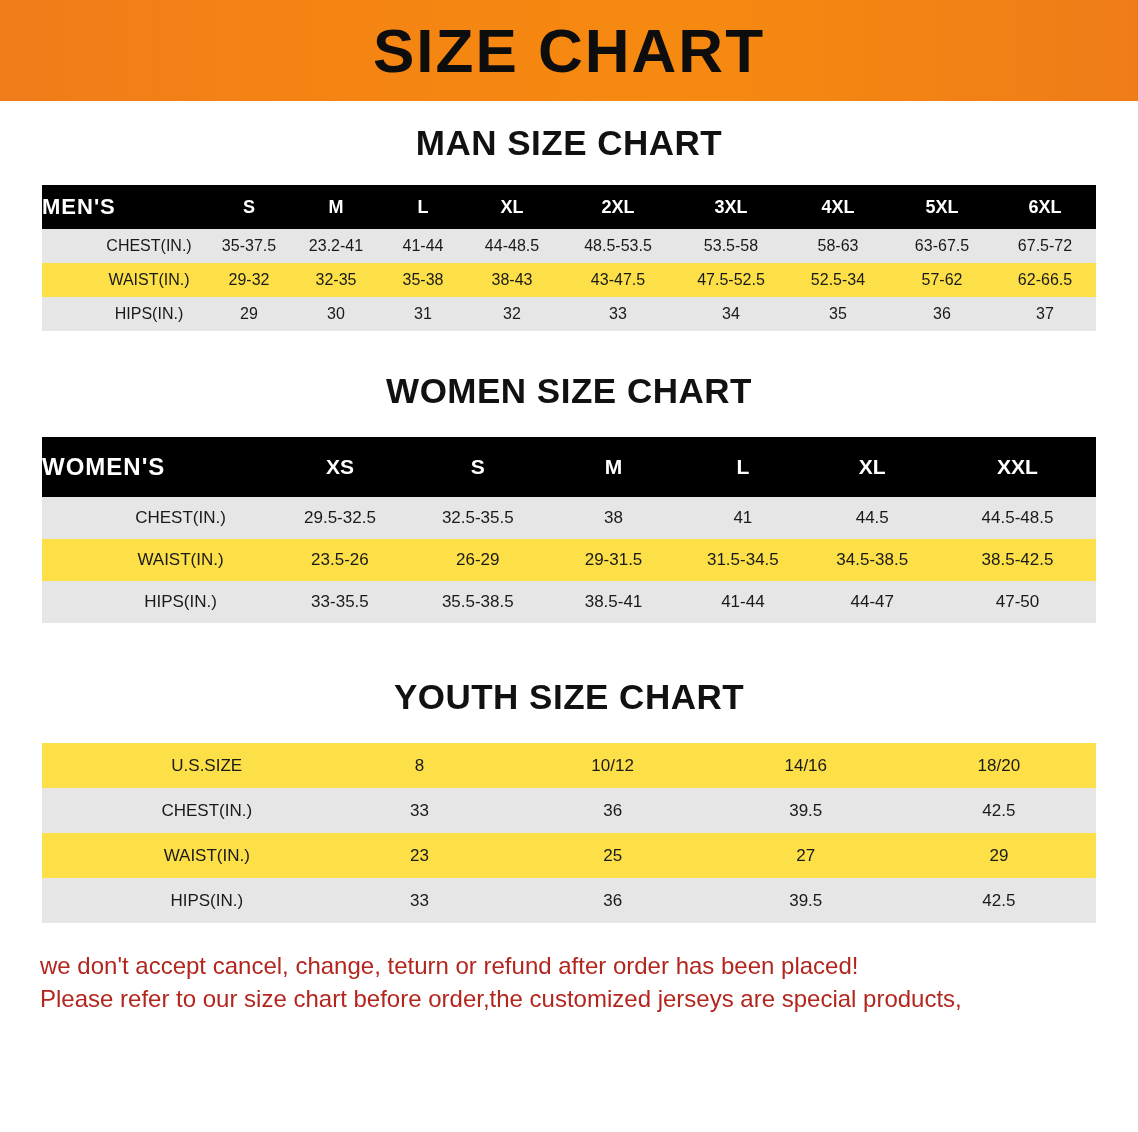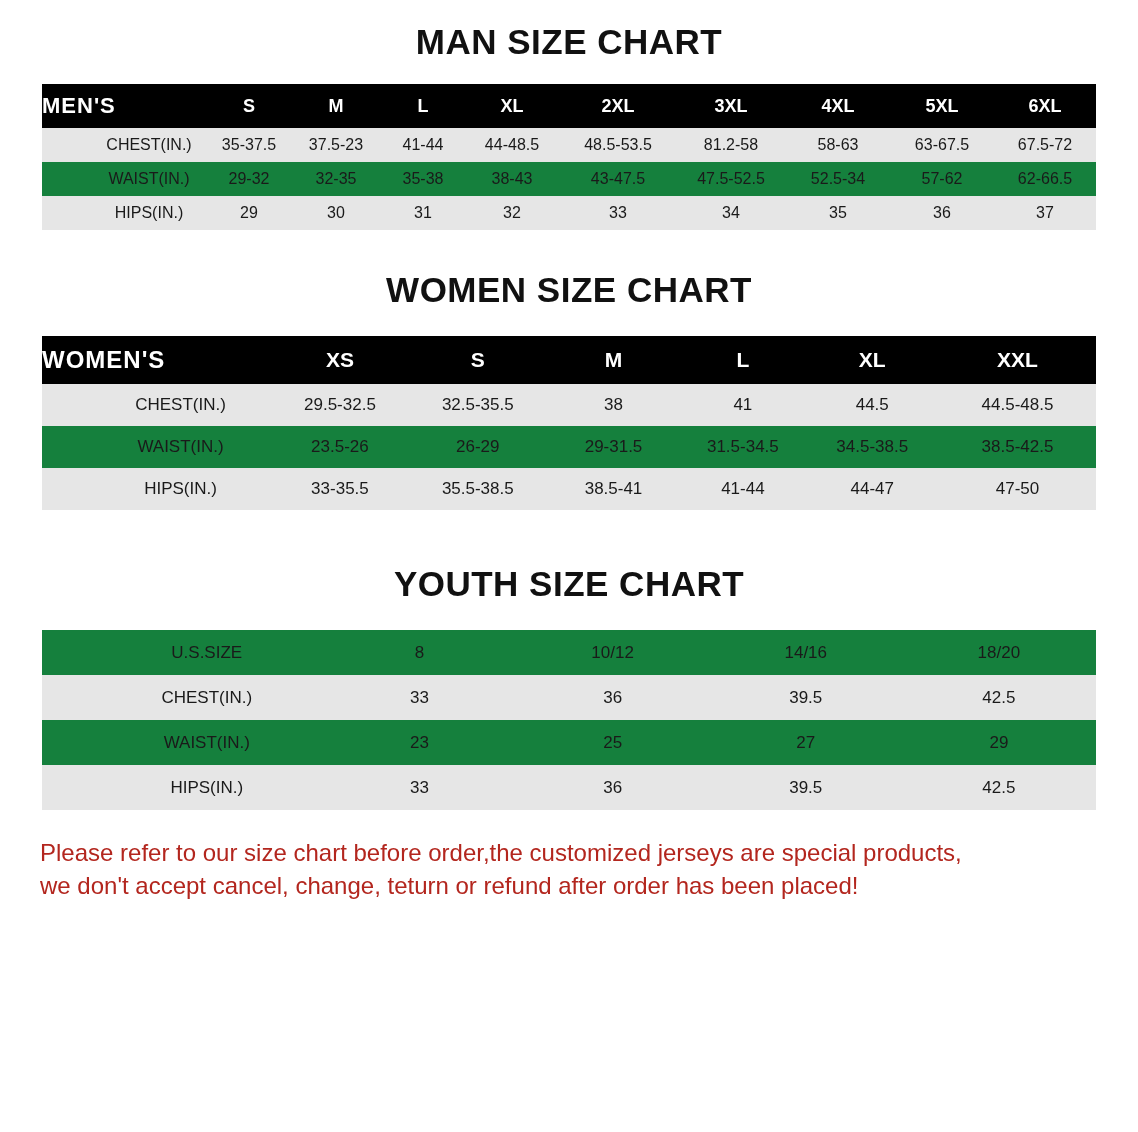--- a/index.html
+++ b/index.html
@@ -89,24 +89,24 @@
     color: #1a1a1a;
     font-family: "Liberation Sans", sans-serif;
   }
   .data-row td.row-label {
     text-align: center;
     font-size: 16px;
     color: #1a1a1a;
     padding-left: 48px;
   }
   .shade-a td { background: #e6e6e6; }
-  .shade-b td { background: #15803d; }
-
-  
-  .women .hdr-row th { height: 48px; font-size: 21px; margin-left: 12px; }
+  .shade-b td { background: #fde047; }
+
+  
+  .women .hdr-row th { height: 60px; font-size: 21px; margin-left: 12px; }
   .women .hdr-row th.label-cell { font-size: 24px; }
   .women .data-row td { height: 42px; font-size: 17px; }
   .women .data-row td.row-label { font-size: 17px; }
 
   
   .youth .hdr-row th { height: 52px; font-size: 21px; }
   .youth .hdr-row th.label-cell { font-size: 24px; }
   .youth .data-row td { height: 45px; font-size: 17px; }
   .youth .data-row td.row-label { font-size: 17px; }
 
@@ -119,20 +119,23 @@
     line-height: 1.38;
     text-align: left;
   }
   .note-line { display: block; }
 </style>
 </head>
 <body>
 
 <div class="page">
 
+  <div class="banner">
+    <div class="banner-title">SIZE CHART</div>
+  </div>
 
   <div class="section-title title-man">MAN SIZE CHART</div>
   <div class="table-wrap">
     <table class="chart men">
       <colgroup>
         <col style="width:166px">
         <col style="width:82px">
           <col style="width:92px">
           <col style="width:82px">
         <col style="width:96px">
@@ -151,25 +154,25 @@
         <th>XL</th>
         <th>2XL</th>
         <th>3XL</th>
         <th>4XL</th>
         <th>5XL</th>
         <th>6XL</th>
       </tr>
       <tr class="data-row shade-a">
         <td class="row-label">CHEST(IN.)</td>
         <td>35-37.5</td>
-        <td>37.5-23</td>
+        <td>23.2-41</td>
         <td>41-44</td>
         <td>44-48.5</td>
         <td>48.5-53.5</td>
-        <td>81.2-58</td>
+        <td>53.5-58</td>
         <td>58-63</td>
         <td>63-67.5</td>
         <td>67.5-72</td>
       </tr>
       <tr class="data-row shade-b">
         <td class="row-label">WAIST(IN.)</td>
         <td>29-32</td>
         <td>32-35</td>
         <td>35-38</td>
         <td>38-43</td>
@@ -285,17 +288,17 @@
         <td>33</td>
         <td>36</td>
         <td>39.5</td>
         <td>42.5</td>
       </tr>
     </tbody>
       </table>
   </div>
 
   <div class="note">
+    <span class="note-line">we don't accept cancel, change, teturn or refund after order has been placed!</span>
     <span class="note-line">Please refer to our size chart before order,the customized jerseys are special products,</span>
-    <span class="note-line">we don't accept cancel, change, teturn or refund after order has been placed!</span>
   </div>
 
 </div>
 
 </body></html>

